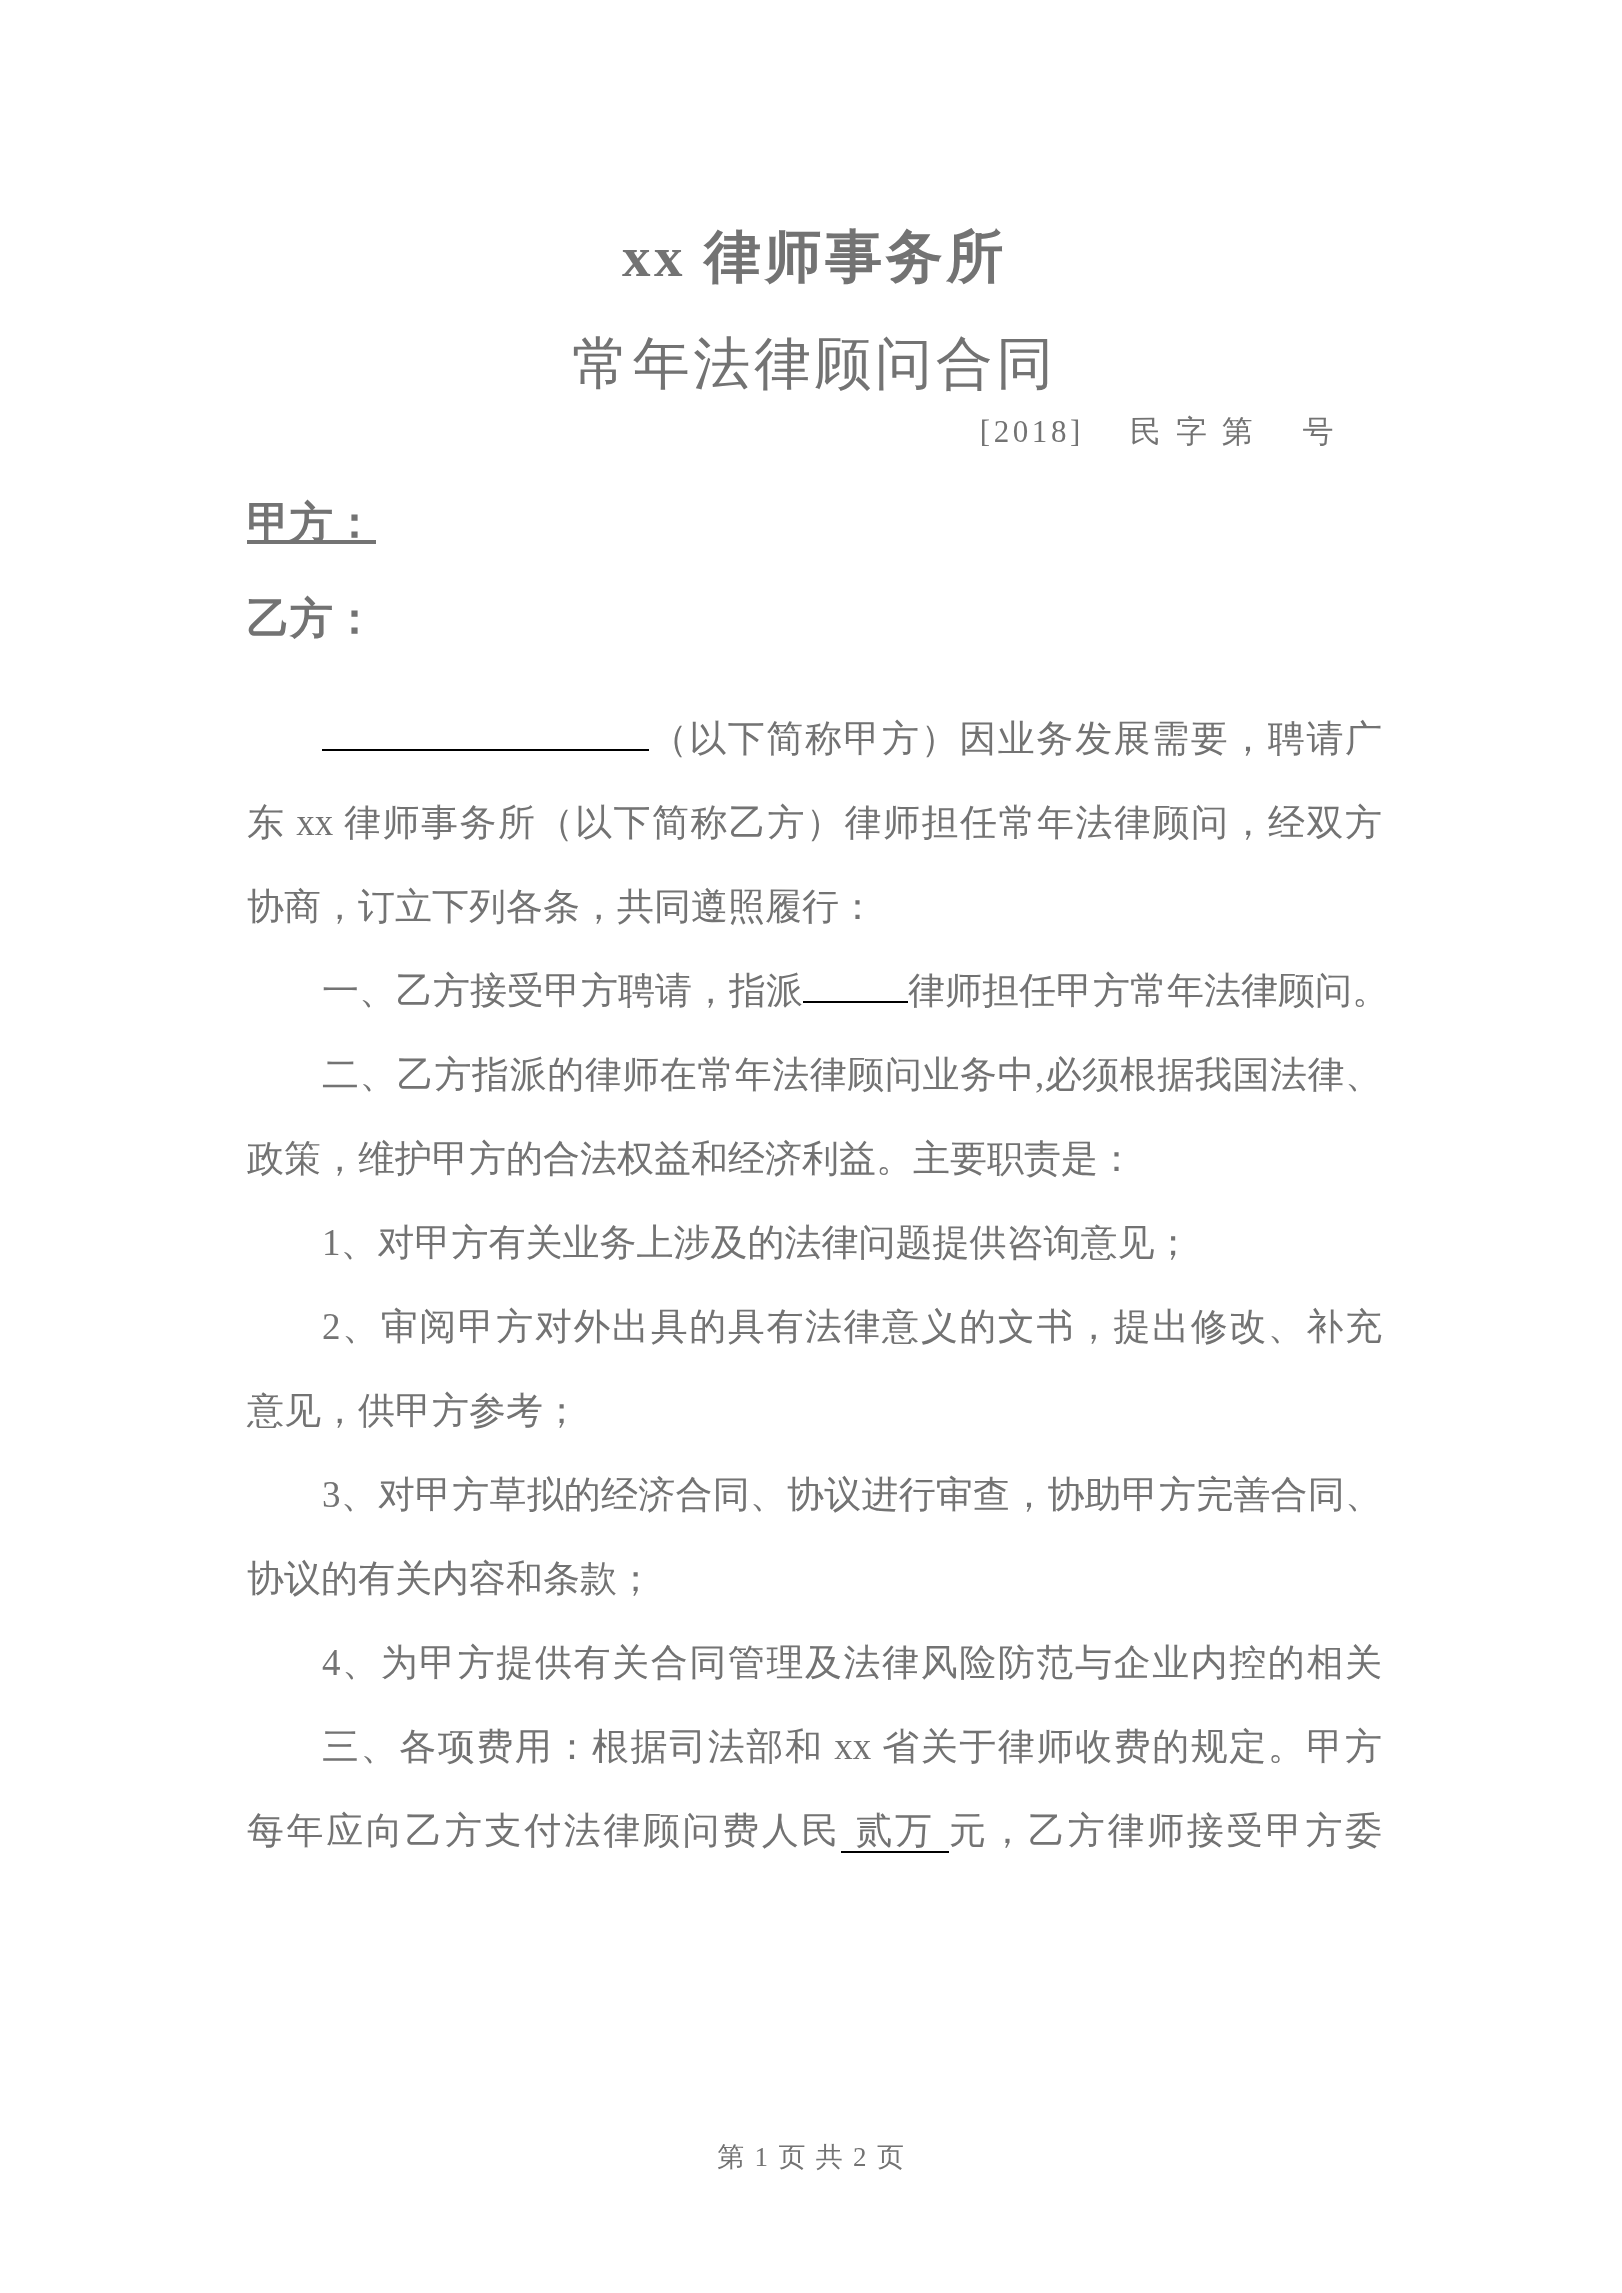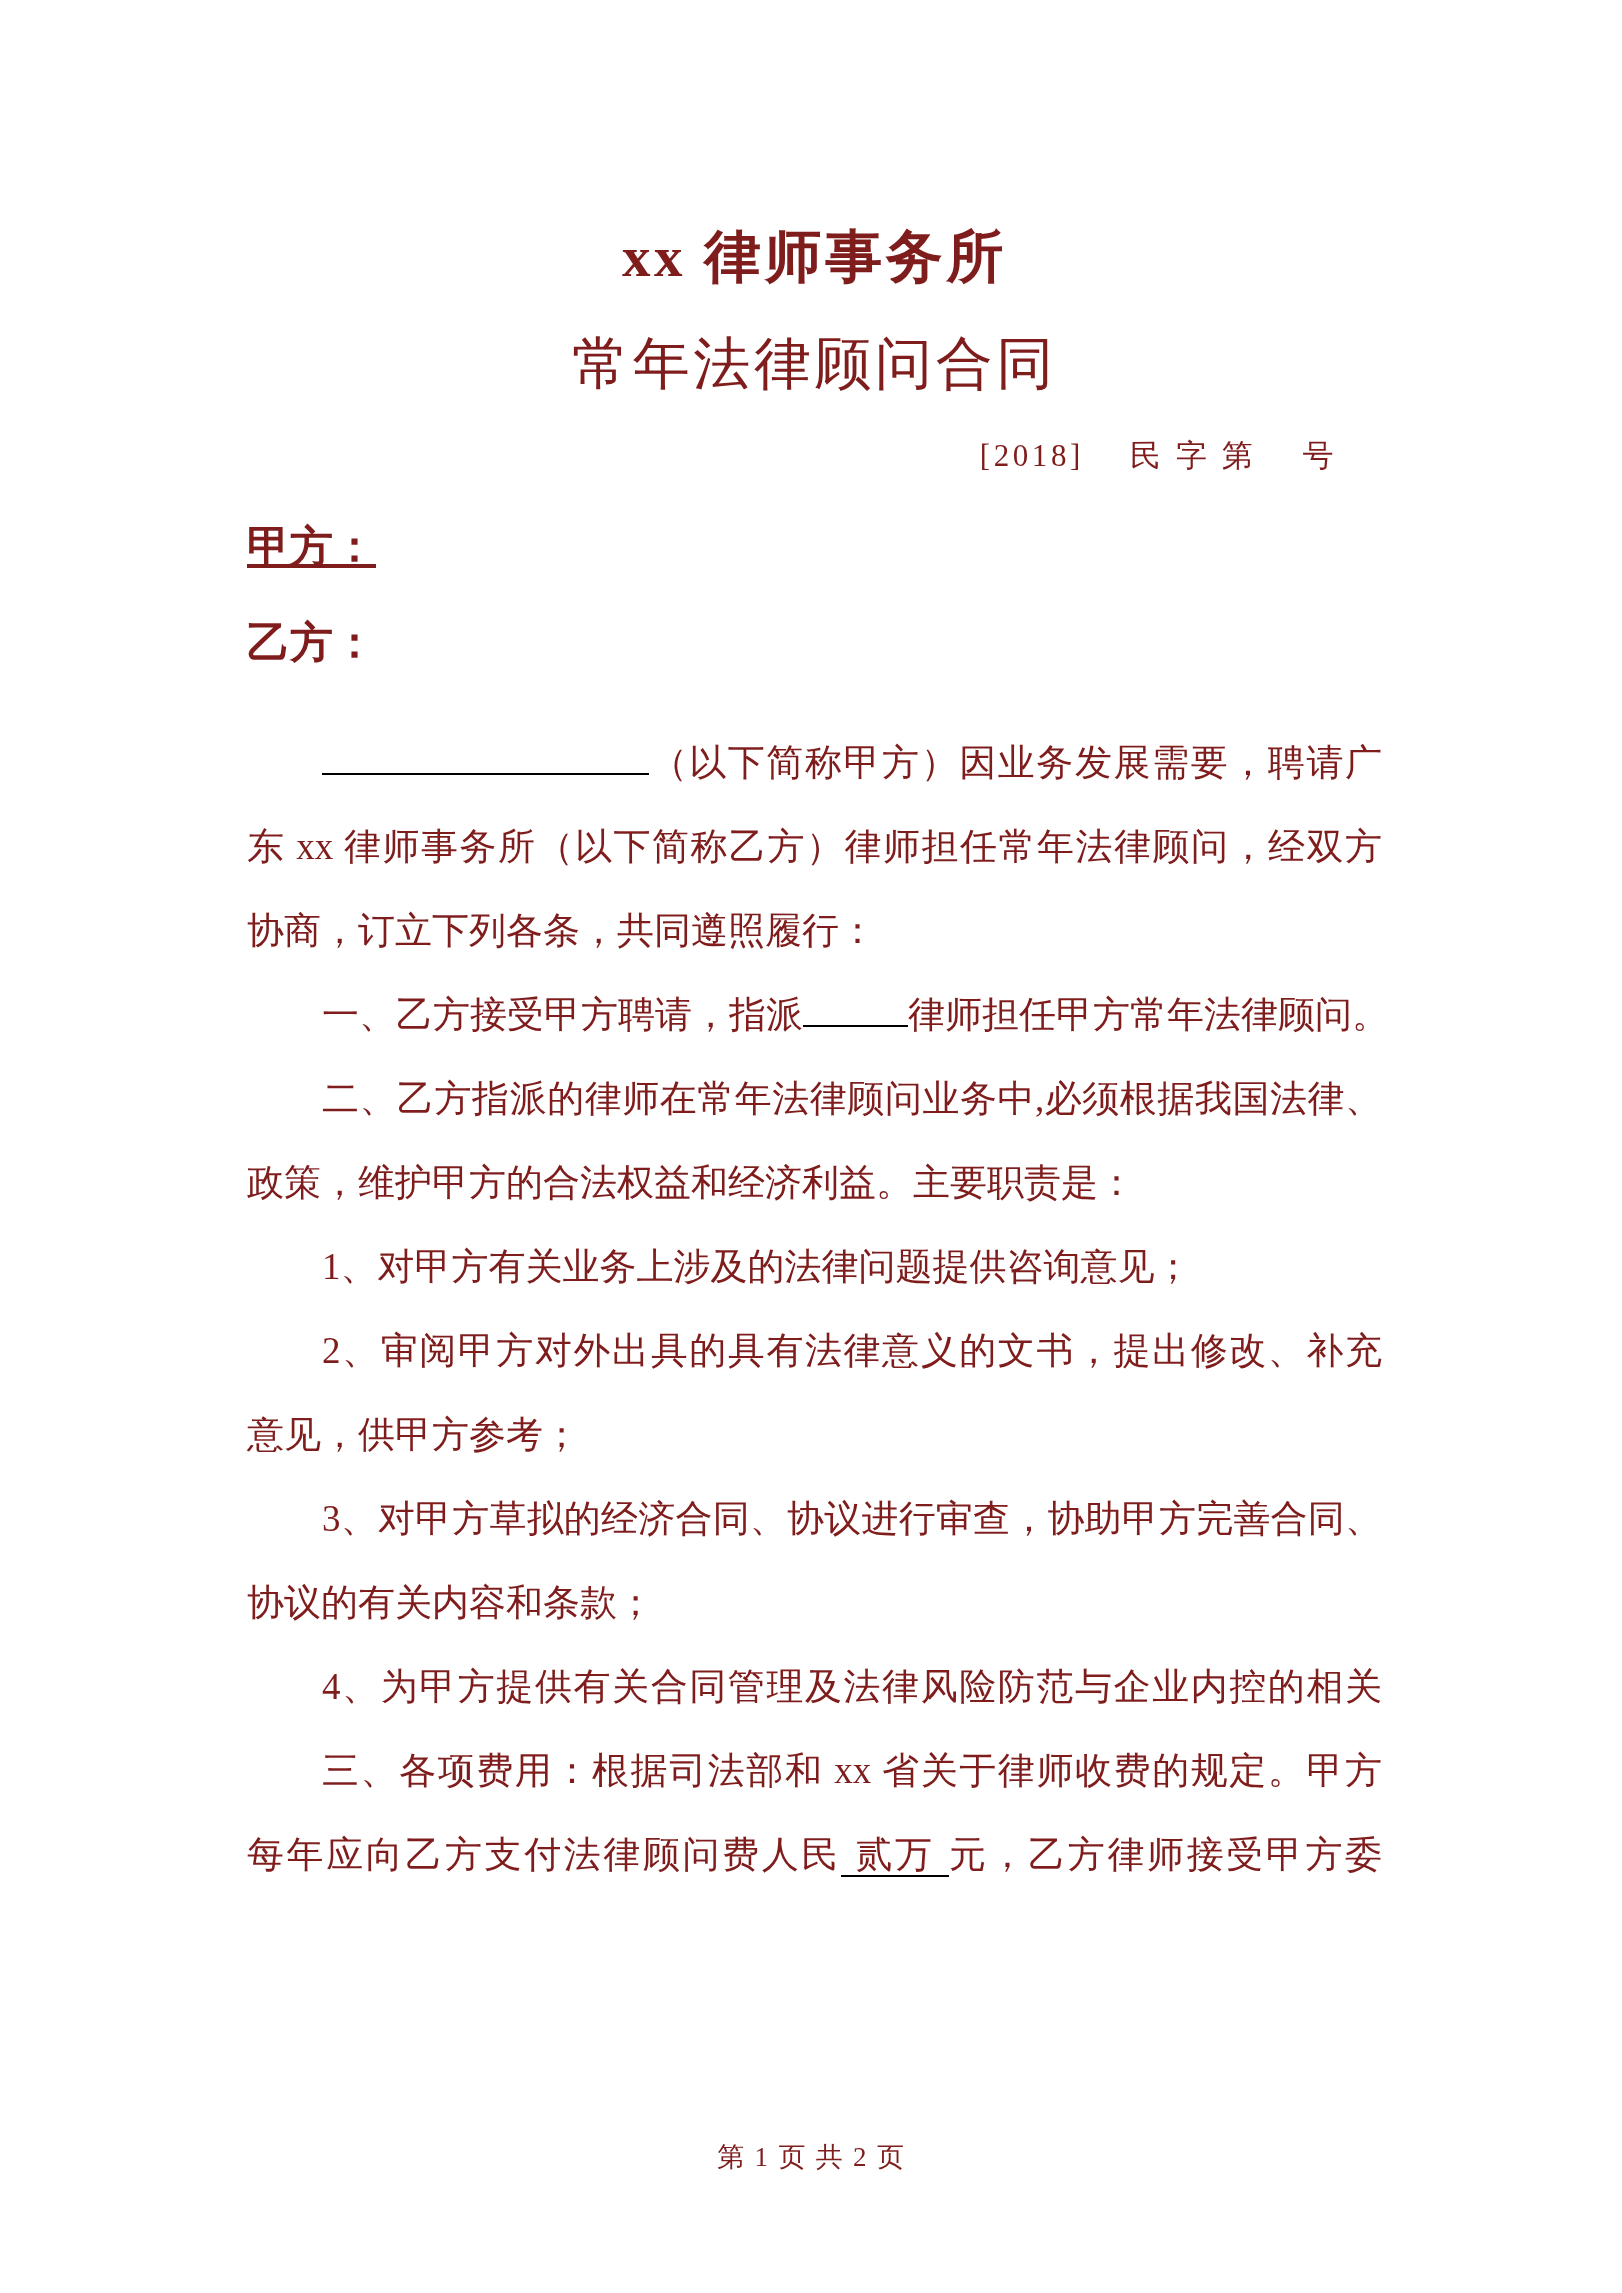--- a/index.html
+++ b/index.html
@@ -5,21 +5,21 @@
   html, body {
     margin: 0;
     padding: 0;
     background: #ffffff;
   }
   .page {
     position: relative;
     width: 1623px;
     height: 2294px;
     background: #ffffff;
-    color: #7f1d1d;
+    color: #737373;
     font-family: "Liberation Serif", "DejaVu Serif", serif;
     overflow: hidden;
     box-sizing: border-box;
   }
   .content {
     padding: 0 241px 0 247px;
   }
   .doc-title {
     margin: 224px 0 0 0;
     font-size: 57px;
@@ -30,21 +30,21 @@
   }
   .doc-subtitle {
     margin: 42px 0 0 0;
     font-size: 57px;
     line-height: 65px;
     font-weight: normal;
     text-align: center;
     letter-spacing: 3.6px;
   }
   .ref-line {
-    margin-top: 42px;
+    margin-top: 18px;
     font-size: 31px;
     line-height: 36px;
     text-align: right;
     padding-right: 45px;
     letter-spacing: 3.6px;
   }
   .party-label {
     font-size: 43px;
     line-height: 51px;
     font-weight: bold;

